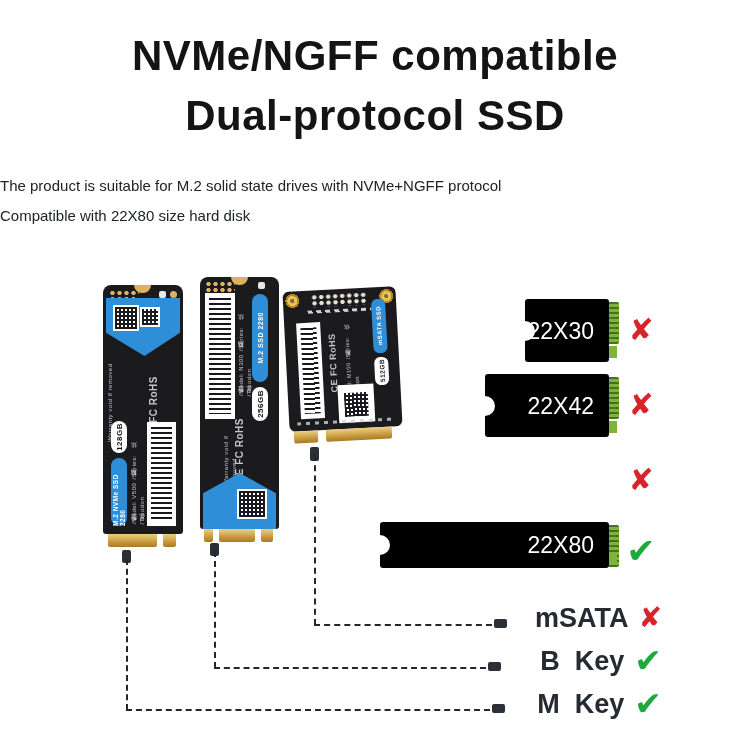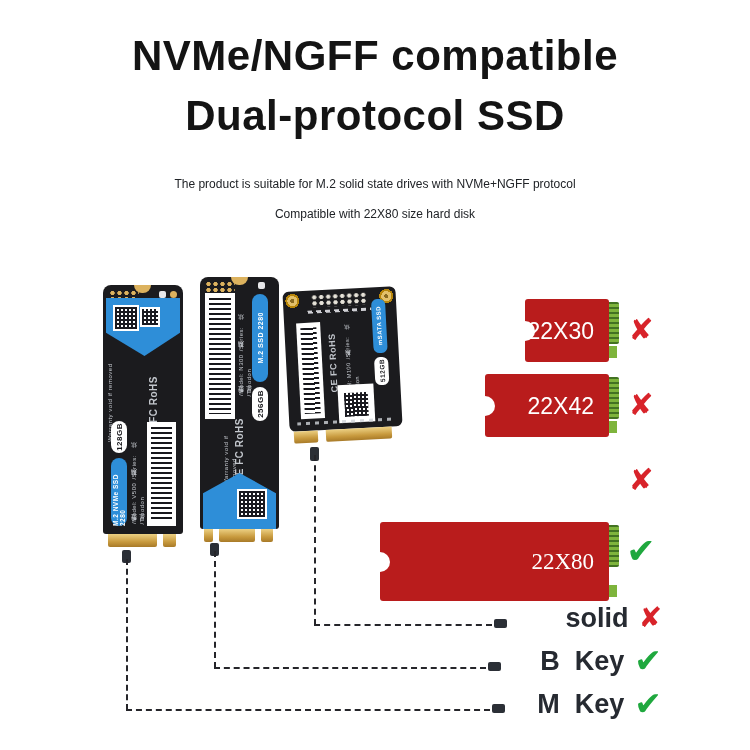--- a/index.html
+++ b/index.html
@@ -3,22 +3,22 @@
 <meta charset="utf-8">
 <style>
   html,body{margin:0;padding:0;background:#fff;}
   .canvas{position:relative;width:750px;height:750px;background:#ffffff;overflow:hidden;
           font-family:"Liberation Sans",sans-serif;}
 
   
   .title{position:absolute;left:0;width:750px;text-align:center;color:#141414;
          font-weight:bold;font-size:42px;letter-spacing:.5px;}
   #title1{top:32px;} #title2{top:92px;}
-  .subtitle{position:absolute;left:0;width:750px;text-align:center;color:#202327;
-            font-size:12px;font-weight:500;}
+  .subtitle{position:absolute;left:0;width:750px;color:#202327;
+            font-size:15px;font-weight:500;}
   #sub1{top:177px;} #sub2{top:207px;}
 
   
   .vtext{writing-mode:vertical-rl;transform:rotate(180deg);letter-spacing:.5px;}
   .gold{background:linear-gradient(180deg,#ecd083,#c89a3e 60%,#a87a28);}
   .qr{background-color:#fff;border:2px solid #fff;
       background-image:repeating-linear-gradient(0deg,#1a1a20 0 2px,transparent 2px 4px),
                        repeating-linear-gradient(90deg,#1a1a20 0 2px,transparent 2px 4px);}
   .barcode{background:#fff;padding:5px 4px;box-sizing:border-box;}
   .barcode > div{width:100%;height:100%;
@@ -37,25 +37,25 @@
   .conn-seg{position:absolute;height:13px;border-radius:0 0 2px 2px;}
 
   .bluelabel{position:absolute;background:#2e8ed8;}
   #bl1{left:3px;top:13px;width:74px;height:58px;clip-path:polygon(0 0,100% 0,100% 60%,52% 100%,0 60%);}
   #bl2{left:3px;top:196px;width:73px;height:56px;clip-path:polygon(0 36%,50% 0,100% 36%,100% 100%,0 100%);}
 
   .tinytext{position:absolute;color:#c8ccd2;font-size:6px;line-height:8px;overflow:hidden;}
   .cefc{position:absolute;color:#c2c6cc;font-weight:bold;}
 
   
-  .board{position:absolute;background:#b91c1c;border-radius:3px;}
+  .board{position:absolute;background:#000000;border-radius:3px;}
   #b0{left:525px;top:299px;width:84px;height:63px;}
   #b1{left:485px;top:374px;width:124px;height:63px;}
   #b2{left:437px;top:449px;width:172px;height:63px;}
-  #b3{left:380px;top:522px;width:229px;height:79px;font-family:Liberation Serif, serif;}
+  #b3{left:380px;top:522px;width:229px;height:46px;}
   .board .notch{position:absolute;left:-10px;top:50%;margin-top:-10px;width:20px;height:20px;
                 border-radius:50%;background:#fff;}
   .board .conn{position:absolute;right:-10px;top:3px;width:10px;height:42px;background:#7eb43c;
                border-radius:0 2px 2px 0;
                background-image:repeating-linear-gradient(180deg,rgba(26,70,16,.6) 0 2px,transparent 2px 5px);}
   .board .tab{position:absolute;right:-8px;bottom:4px;width:8px;height:12px;background:#7eb43c;}
   .blabel{position:absolute;right:15px;top:50%;transform:translateY(-50%);color:#fff;font-size:23px;}
 
   .mark{position:absolute;left:618px;width:46px;text-align:center;
         font-family:"DejaVu Sans",sans-serif;font-weight:bold;line-height:40px;}
@@ -192,21 +192,21 @@
     <div class="tab"></div>
     <div class="blabel">22X80</div>
   </div>
 
   <div class="mark no" id="m0">✘</div>
   <div class="mark no" id="m1">✘</div>
   <div class="mark no" id="m2">✘</div>
   <div class="mark yes" id="m3">✔</div>
 
   <div class="keyrow" id="kr0">
-    <span>solid</span>
+    <span>mSATA</span>
     <span class="imark no">✘</span>
   </div>
   <div class="keyrow" id="kr1">
     <span>B  Key</span>
     <span class="imark yes">✔</span>
   </div>
   <div class="keyrow" id="kr2">
     <span>M  Key</span>
     <span class="imark yes">✔</span>
   </div>

